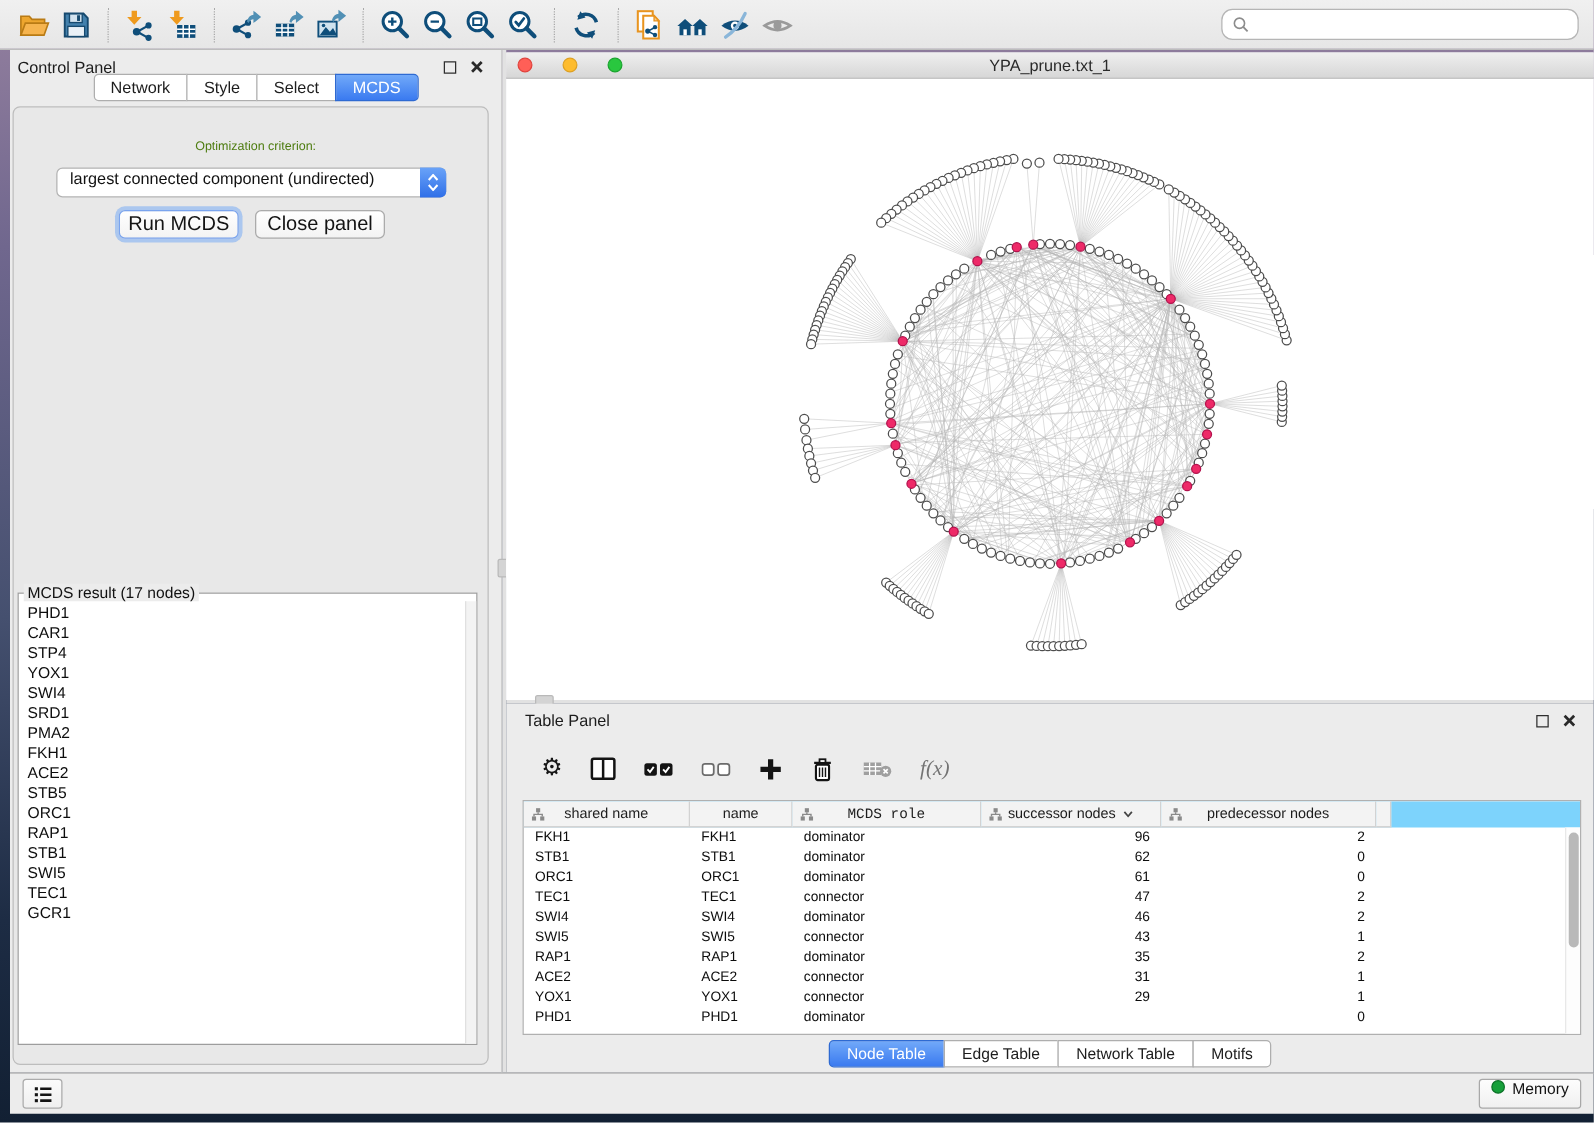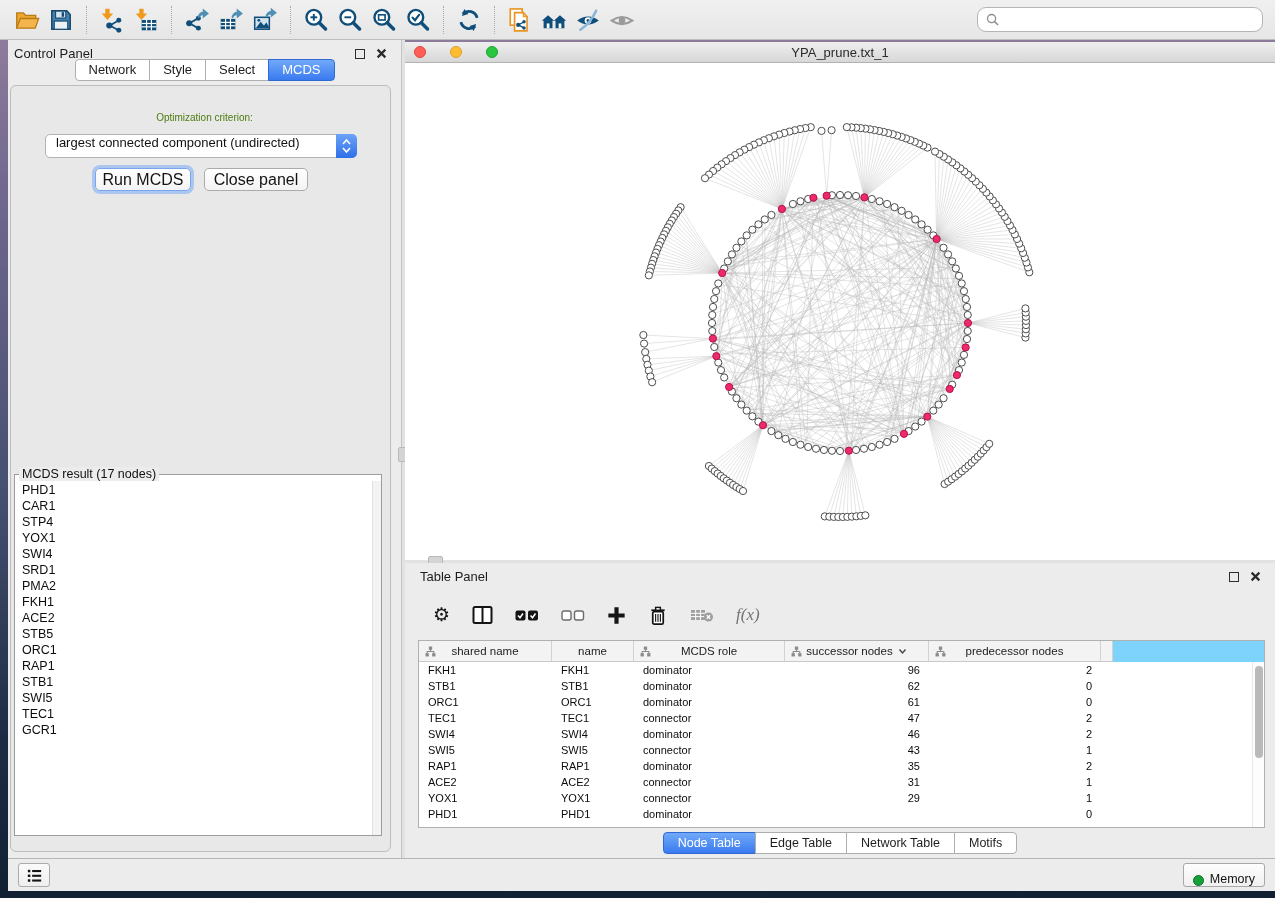--- a/index.html
+++ b/index.html
@@ -77,21 +77,21 @@
   .tscroll{position:absolute;right:0;top:21px;bottom:0;width:12px;background:#fdfdfd;border-left:1px solid #e8e8e8}
   .tthumb{position:absolute;left:1.5px;top:4px;width:8px;height:92px;background:#b9b9b9;border-radius:4px}
   .table-tabs{position:absolute;left:0;right:0;top:269px;display:flex;justify-content:center}
   .table-tabs .tab{font-size:12.5px;padding:2px 14px}
   
   .statusbar{position:absolute;left:8px;top:858px;width:1267px;height:33px;background:#ececec;border-top:1px solid #b5b5b5;
              display:flex;align-items:center;padding:0 10px}
   .sbtn{width:32px;height:24px;background:linear-gradient(#fbfbfb,#efefef);border:1px solid #ababab;border-radius:3px;
         display:flex;align-items:center;justify-content:center}
   .membtn{margin-left:auto;height:24px;padding:0 9px;background:linear-gradient(#fdfdfd,#f0f0f0);border:1px solid #a8a8a8;
-          border-radius:3px;display:flex;align-items:flex-end;gap:6px;font-size:12.5px;color:#121212}
+          border-radius:3px;display:flex;align-items:flex-start;gap:6px;font-size:12.5px;color:#121212}
   .memdot{width:11px;height:11px;border-radius:50%;background:#16a03a;border:1px solid #0c7328}
 </style>
 </head>
 <body>
 
 <div class="toolbar">
   <div class="tbtn">
     <svg viewBox="0 0 24 24">
       <path d="M2.5 19.5 V5.5 h6.2 l2 2.3 H20 v3" fill="#eda62f" stroke="#b97b15" stroke-width="1.2"></path>
       <path d="M2.5 19.5 L5.8 10.6 h17 l-3.2 8.9 z" fill="#f6b44e" stroke="#b97b15" stroke-width="1.2"></path>
@@ -1114,21 +1114,21 @@
             <rect x="3.5" y="0.5" width="3" height="3" fill="#8a8a8a"></rect>
             <rect x="0.5" y="6.5" width="3" height="3" fill="#8a8a8a"></rect>
             <rect x="6.5" y="6.5" width="3" height="3" fill="#8a8a8a"></rect>
             <path d="M5 3.5 V5 M2 6.5 V5 h6 v1.5" stroke="#8a8a8a" fill="none" stroke-width="1"></path>
           </svg>
           <span>shared name</span>
         </div>
         <div class="th" style="width: 82px;">
           <span>name</span>
         </div>
-        <div class="th" style="width: 151px;">
+        <div class="th" style="width: 151px; font-family: Liberation Mono, monospace;">
           <svg class="tree-ic" width="11" height="11" viewBox="0 0 10 10">
             <rect x="3.5" y="0.5" width="3" height="3" fill="#8a8a8a"></rect>
             <rect x="0.5" y="6.5" width="3" height="3" fill="#8a8a8a"></rect>
             <rect x="6.5" y="6.5" width="3" height="3" fill="#8a8a8a"></rect>
             <path d="M5 3.5 V5 M2 6.5 V5 h6 v1.5" stroke="#8a8a8a" fill="none" stroke-width="1"></path>
           </svg>
           <span>MCDS role</span>
         </div>
         <div class="th" style="width: 144px;">
           <svg class="tree-ic" width="11" height="11" viewBox="0 0 10 10">

